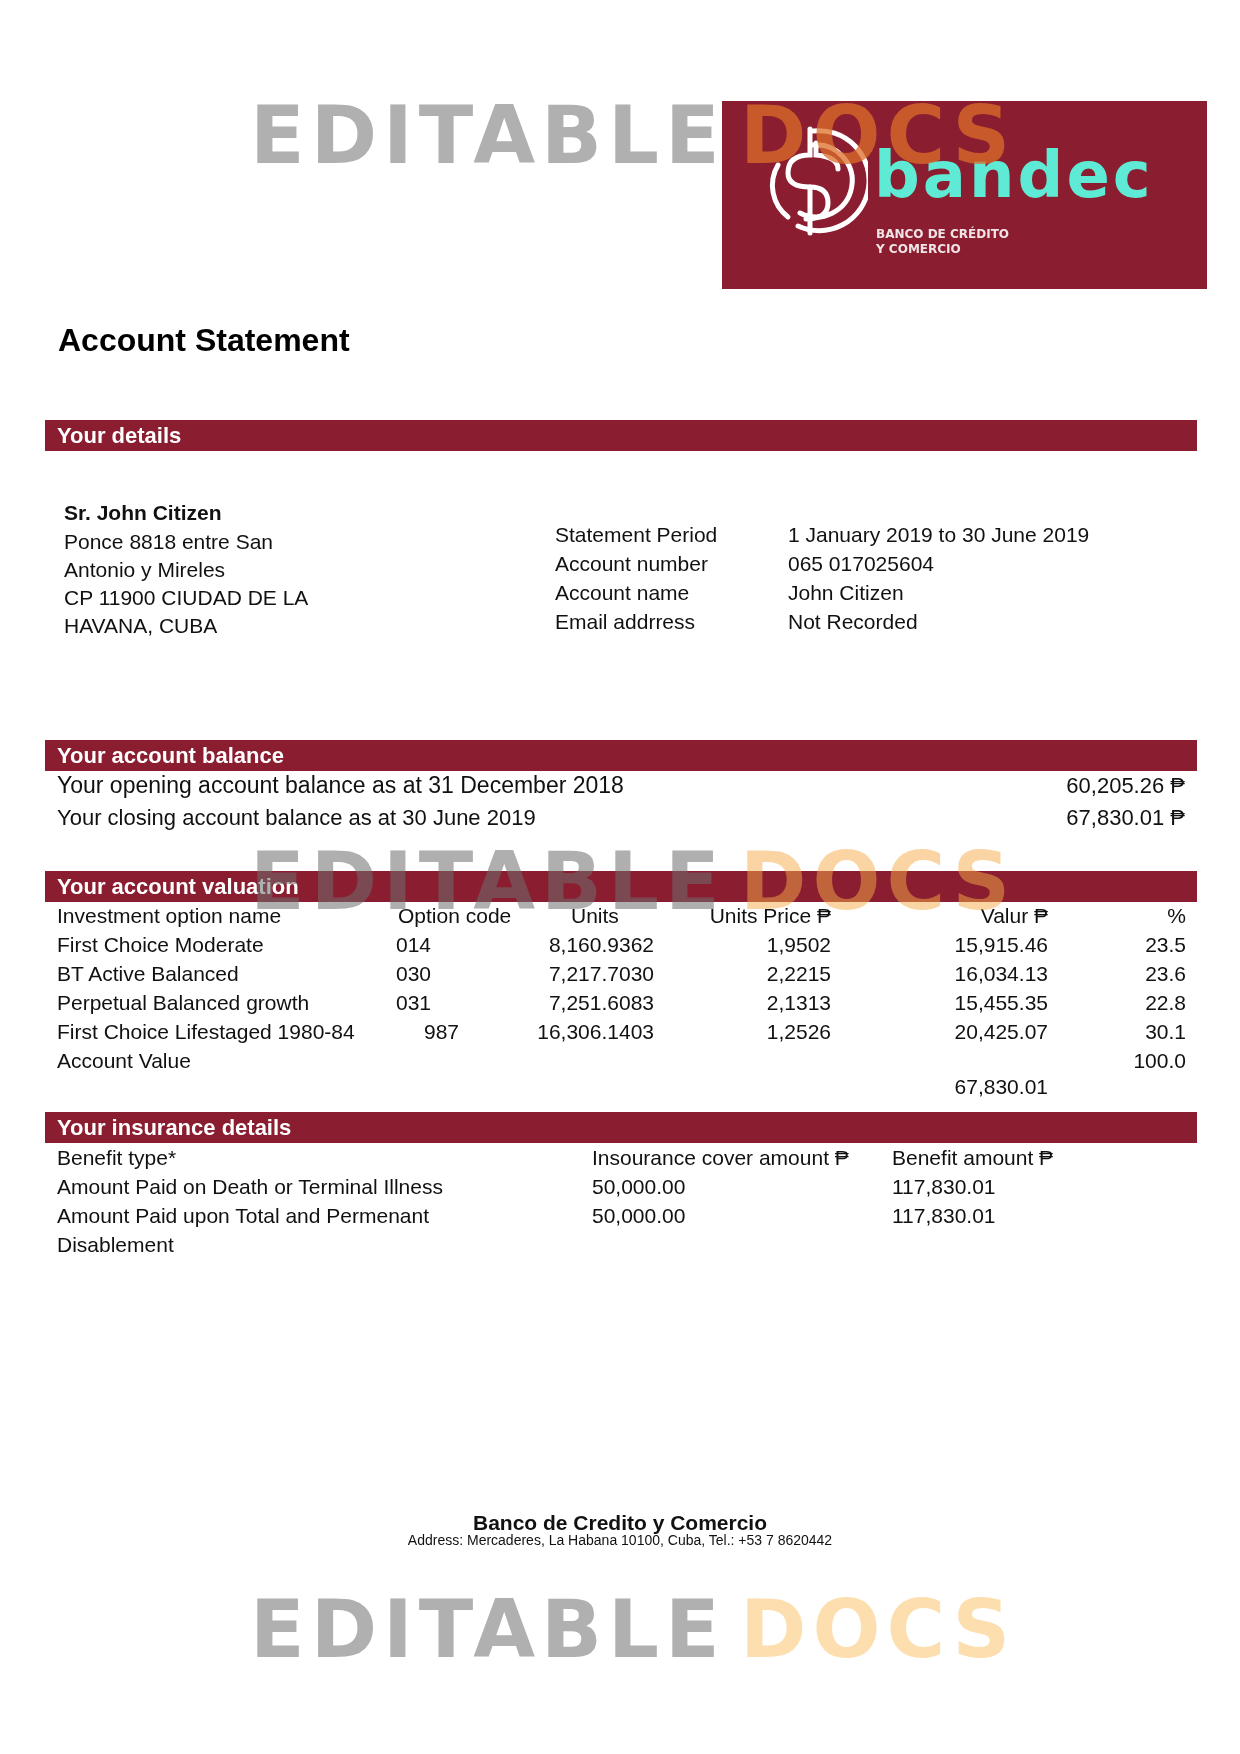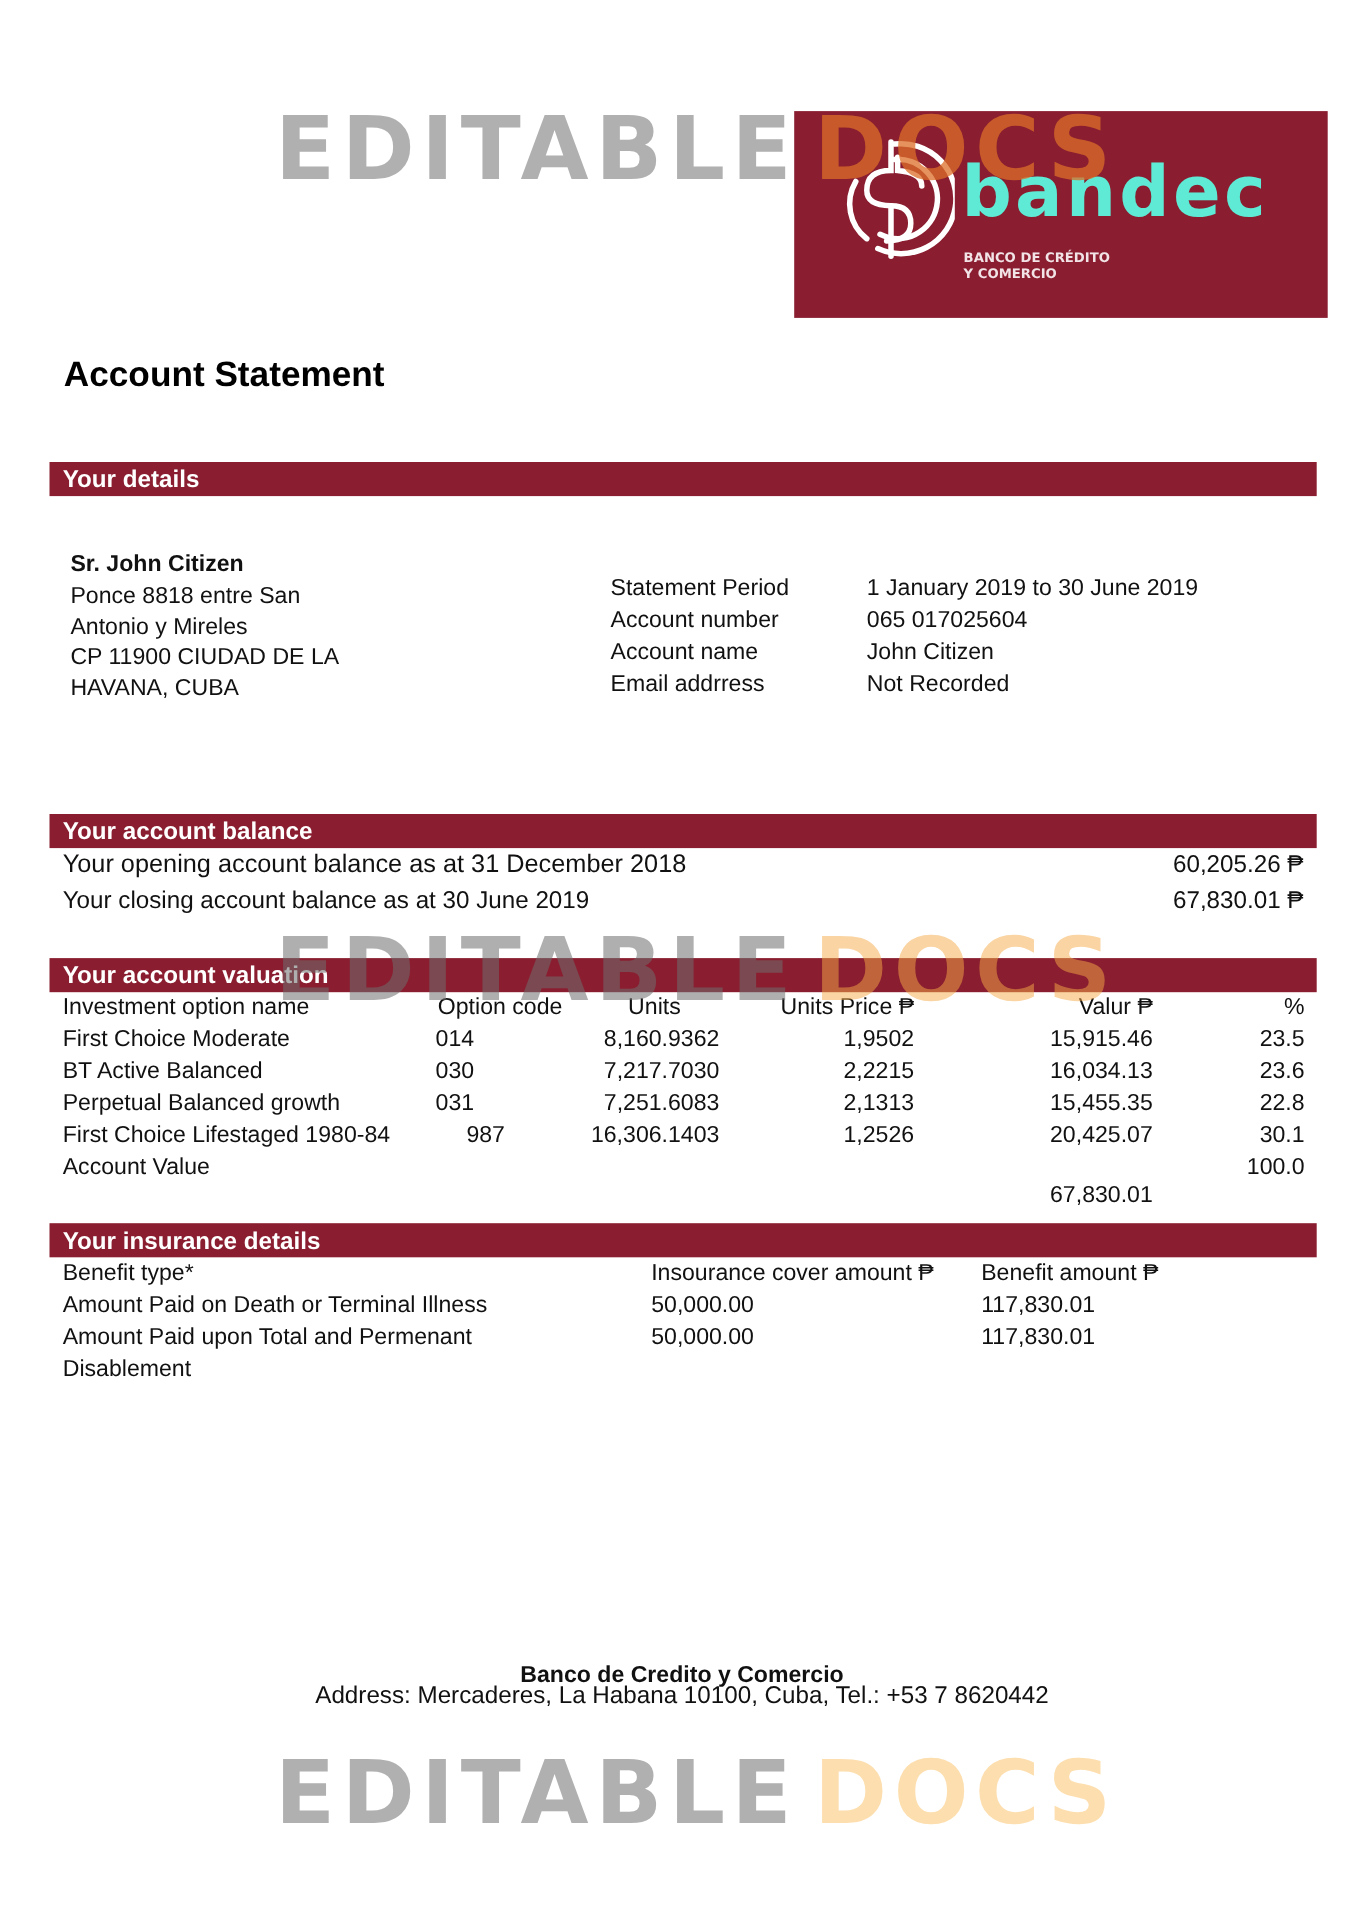--- a/index.html
+++ b/index.html
@@ -129,21 +129,21 @@
   <div class="abs txt" style="left:592px; top:1172px;">50,000.00</div>
   <div class="abs txt" style="left:892px; top:1172px;">117,830.01</div>
 
   <div class="abs txt" style="left:57px; top:1201px;">Amount Paid upon Total and Permenant</div>
   <div class="abs txt" style="left:57px; top:1230px;">Disablement</div>
   <div class="abs txt" style="left:592px; top:1201px;">50,000.00</div>
   <div class="abs txt" style="left:892px; top:1201px;">117,830.01</div>
 </div>
 
 <div class="abs txt footer bold" style="top:1496px;margin-top:12px;">Banco de Credito y Comercio</div>
-<div class="abs txt footer" style="top:1526px; font-size:22px;">Address:  Mercaderes, La Habana 10100, Cuba, Tel.:  +53 7 8620442</div>
+<div class="abs txt footer" style="top:1526px; font-size:14px;">Address:  Mercaderes, La Habana 10100, Cuba, Tel.:  +53 7 8620442</div>
 
 <div class="abs wm wm-grey" style="left:250px; top:96px;">EDITABLE</div>
 <div class="abs wm" style="left:740px; top:96px; color:rgba(220,110,40,0.75);">DOCS</div>
 
 <div class="abs wm wm-grey" style="left:250px; top:842px; color:rgba(110,110,110,0.55);">EDITABLE</div>
 <div class="abs wm" style="left:740px; top:842px; color:rgba(245,170,70,0.5);">DOCS</div>
 
 <div class="abs wm wm-grey" style="left:250px; top:1590px;">EDITABLE</div>
 <div class="abs wm wm-orange" style="left:740px; top:1590px;">DOCS</div>
 

